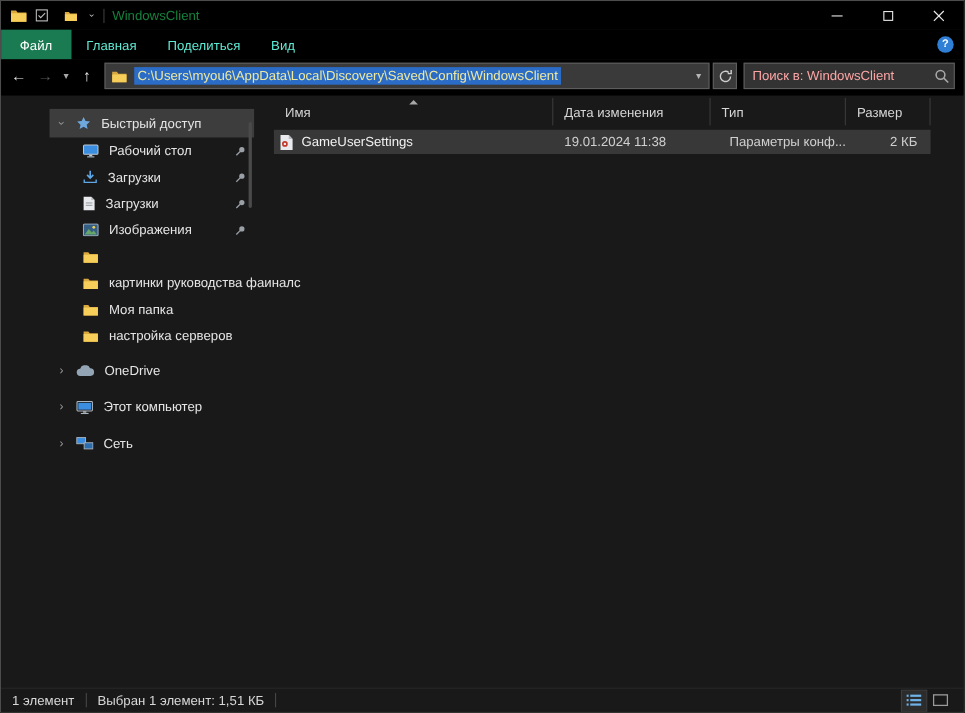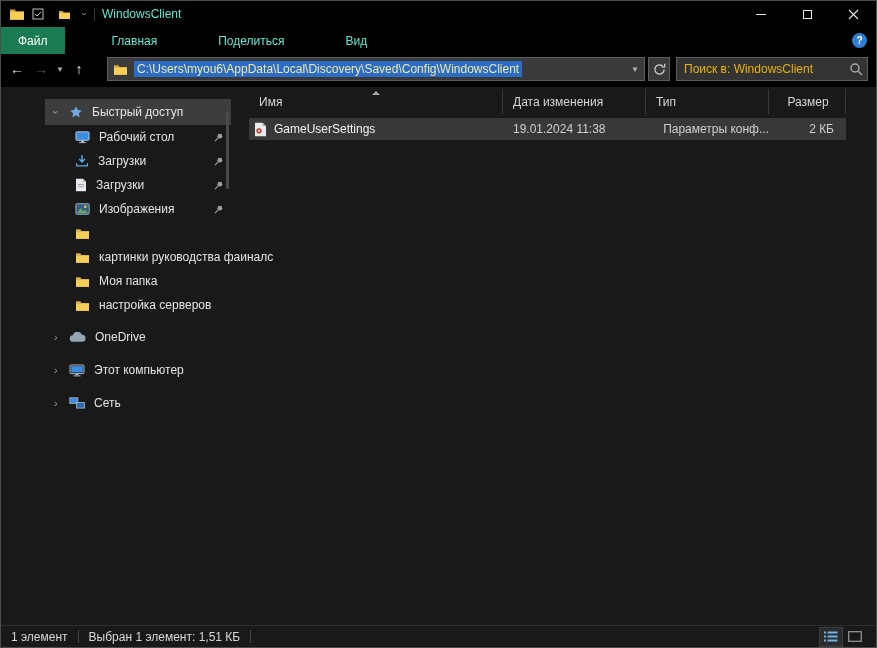--- a/index.html
+++ b/index.html
@@ -8,51 +8,51 @@
 
   .window { width:877px; height:648px; background:#191919; border:1px solid #4c4c4c;
             display:flex; flex-direction:column; }
 
   
   .titlebar { height:26px; background:#000; display:flex; align-items:center; flex:0 0 auto; }
   .app-icon { margin-left:8px; display:flex; }
   .qat-btn { width:26px; height:26px; display:flex; align-items:center; justify-content:center; }
   .qat-chevron { font-size:9px; color:#bdbdbd; width:14px; text-align:center; transform:rotate(90deg); }
   .title-sep { width:1px; height:13px; background:#3d3d3d; margin:0 7px 0 3px; }
-  .title-text { color:#5eead4;text-align:center; }
+  .title-text { color:#15803d;text-align:center; }
   .caption { margin-left:auto; display:flex; height:26px; }
   .cap-btn { width:46px; height:26px; display:flex; align-items:center; justify-content:center; }
   .min-glyph { width:10px; height:1px; background:#e8e8e8; }
   .max-glyph { width:9px; height:9px; border:1px solid #e8e8e8; }
 
   
-  .ribbon { height:27px; background:#000; display:flex; align-items:stretch; flex:0 0 auto;gap:33px; }
+  .ribbon { height:27px; background:#000; display:flex; align-items:stretch; flex:0 0 auto; }
   .tab { padding:0 14px; display:flex; align-items:center; color:#5eead4; }
   .tab.file { background:var(--file-tab-bg,#1a7a52); color:#fff; padding:0 17px; }
   .help-btn { margin-left:auto; margin-right:9px; align-self:center; width:15px; height:15px;
               border-radius:50%; background:var(--help-badge-bg,#2f7fd6); color:#fff; font-size:10px;
               font-weight:bold; display:flex; align-items:center; justify-content:center; }
 
   
   .navrow { height:33px; background:#000; display:flex; align-items:center; padding:0 8px 3px 4px; flex:0 0 auto; }
   .nav-btn { width:24px; height:24px; display:flex; align-items:center; justify-content:center;
              color:#e8e8e8; font-size:14px; }
   .nav-btn.small { width:14px; font-size:8px; color:#a8a8a8; }
   .nav-btn.disabled { color:#5a5a5a; }
-  .address-bar { flex:1; height:24px; margin-left:16px; background:#3a3a3a; border:1px solid #5d5d5d;
+  .address-bar { flex:1; height:24px; margin-left:4px; background:#3a3a3a; border:1px solid #5d5d5d;
                  display:flex; align-items:center; padding-left:5px; min-width:0; }
   .addr-text { background:var(--address-selection-bg,#2b6cc7); color:var(--address-selection-fg,#efe9a0);
                padding:1px 3px; margin-left:6px; white-space:nowrap; overflow:hidden; }
   .addr-chevron { margin-left:auto; width:18px; height:22px; display:flex; align-items:center;
                   justify-content:center; font-size:8px; color:#b5b5b5; }
   .refresh-btn { width:22px; height:24px; margin-left:3px; background:#3a3a3a; border:1px solid #5d5d5d;
                  display:flex; align-items:center; justify-content:center; }
   .search-box { width:192px; height:24px; margin-left:6px; background:#333; border:1px solid #5d5d5d;
                 display:flex; align-items:center; padding:0 4px 0 7px; }
-  .search-placeholder { flex:1; color:#eab308; white-space:nowrap; overflow:hidden; }
+  .search-placeholder { flex:1; color:#fca5a5; white-space:nowrap; overflow:hidden; }
 
   
   .content { flex:1; display:flex; background:#191919; min-height:0; position:relative; }
 
   .sidebar { flex:0 0 230px; width:230px; padding-top:12px; position:relative;padding-left:44px; }
   .side-item { height:24px; display:flex; align-items:center; padding-left:30px; gap:9px;
                color:#e4e4e4; position:relative; white-space:nowrap; }
   .side-item.group { padding-left:24px; height:26px; }
   .side-item.spaced { margin-top:7px; }
   .side-item.selected { background:var(--sidebar-selected-bg,#3d3d3d); }
@@ -61,21 +61,21 @@
   .pin { position:absolute; right:7px; display:flex; }
   .side-scrollbar { position:absolute; right:2px; top:24px; width:3px; height:78px;
                     background:#4a4a4a; border-radius:2px; }
 
   .main { flex:1; display:flex; flex-direction:column; padding:2px 0 0 18px; min-width:0; }
   .headers { display:flex; height:25px; color:#d6d6d6; flex:0 0 auto; }
   .hcol { padding-left:10px; border-right:1px solid #3a3a3a; display:flex; align-items:center; position:relative; }
   .hcol.c-name { width:254px; }
   .hcol.c-date { width:143px; }
   .hcol.c-type { width:123px; }
-  .hcol.c-size { width:77px; justify-content:center; padding-right:8px; }
+  .hcol.c-size { width:77px; justify-content:flex-start; padding-right:8px; }
   .sort-mark { position:absolute; top:2px; left:50%; transform:translateX(-50%); width:0; height:0;
                border-left:4px solid transparent; border-right:4px solid transparent;
                border-bottom:4px solid #a8a8a8; }
   .file-row { display:flex; align-items:center; height:22px; width:597px; margin-top:4px; }
   .file-row.selected { background:var(--row-selected-bg,#383838); }
   .fcol { white-space:nowrap; overflow:hidden; }
   .fcol.c-name { width:254px; display:flex; align-items:center; gap:7px; padding-left:5px; color:#f2f2f2; }
   .fcol.c-date { width:143px; padding-left:10px; color:#cfcfcf; }
   .fcol.c-type { width:123px; padding-left:10px; color:#cfcfcf;text-align:right; }
   .fcol.c-size { width:77px; text-align:right; padding-right:12px; color:#cfcfcf; }

